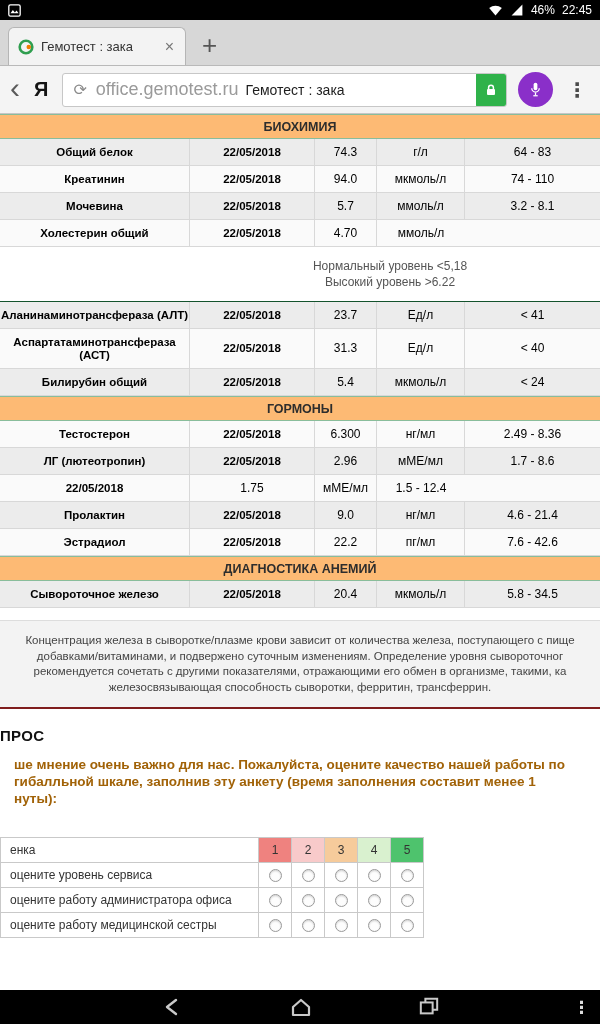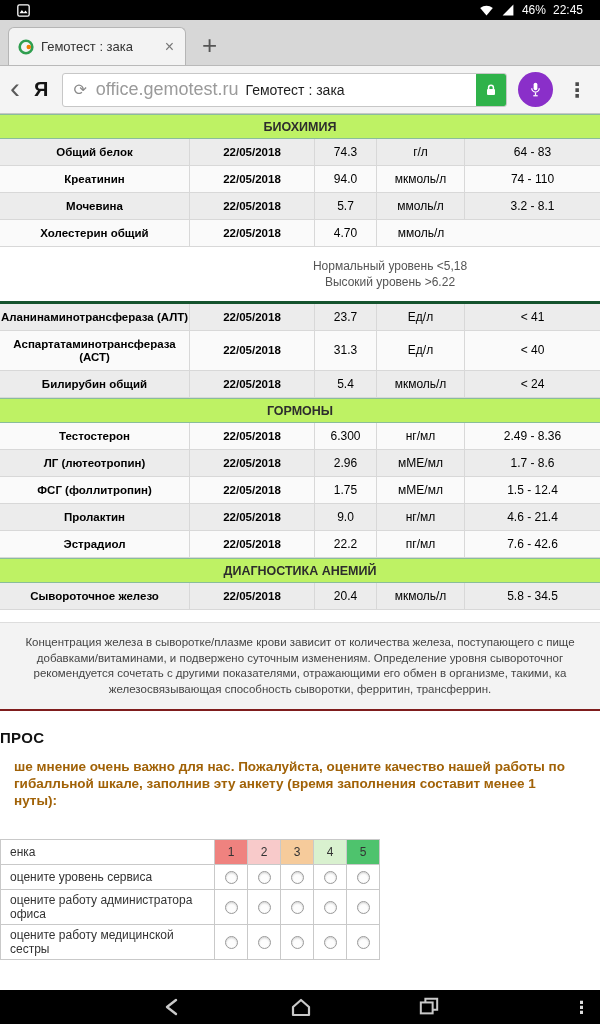--- a/index.html
+++ b/index.html
@@ -1,21 +1,21 @@
 <!DOCTYPE html>
 <html><head>
 <meta charset="utf-8">
 <style>
   * { margin:0; padding:0; box-sizing:border-box; }
   html,body { background:#fff; }
   body { font-family:"Liberation Sans","DejaVu Sans",sans-serif; }
   #screen { position:relative; width:600px; height:1024px; overflow:hidden; background:#fff; margin:0 auto; }
 
   
-  .status-bar { height:20px; background:#000; color:#fff; display:flex; align-items:center; padding:0 17px; font-size:12px;justify-content:flex-end; }
+  .status-bar { height:20px; background:#000; color:#fff; display:flex; align-items:center; padding:0 8px; font-size:12px;justify-content:flex-end; }
   .sb-right { margin-left:auto; display:flex; align-items:center; gap:7px; }
   .sb-text { color:#fff; font-size:12px; }
 
   
   .tab-strip { height:46px; background:#d7d7d7; display:flex; align-items:flex-end; padding:0 8px; border-bottom:1px solid #b9b9b9; }
   .tab { width:178px; height:38px; background:#f3f3f3; border:1px solid #b5b5b5; border-bottom:none; border-radius:6px 6px 0 0; display:flex; align-items:center; padding:0 9px; gap:7px; }
   .tab-title { font-size:13px; color:#333; white-space:nowrap; overflow:hidden; flex:1; }
   .tab-close { color:#767676; font-size:16px; line-height:1; padding:0 2px; }
   .new-tab { font-size:26px; color:#555; line-height:1; margin:0 0 7px 16px; font-weight:300; }
 
@@ -25,41 +25,41 @@
   .ya-logo { font-size:20px; font-weight:bold; color:#141414; padding:0 3px; }
   .urlbox { flex:1; height:34px; background:#fff; border:1px solid #c7c7c7; border-radius:3px; display:flex; align-items:center; overflow:hidden; min-width:0; }
   .reload-glyph { color:#8a8a8a; font-size:16px; margin:0 9px 0 10px; }
   .url-domain { color:#9a9a9a; font-size:18px; white-space:nowrap; }
   .url-title { color:#1d1d1d; font-size:14px; margin-left:7px; white-space:nowrap; overflow:hidden; flex:1; }
   .lock-badge { width:30px; height:34px; background:#2fb24a; display:flex; align-items:center; justify-content:center; flex-shrink:0; border-radius:2px; }
   .mic-btn { width:35px; height:35px; border-radius:50%; background:#8a2fc9; display:flex; align-items:center; justify-content:center; flex-shrink:0; }
   .menu-dots { font-size:20px; color:#4a4a4a; padding:0 3px; font-weight:bold; }
 
   
-  .sec-header { height:25px; background:#bef264; display:flex; align-items:center; justify-content:center; font-size:12.5px; font-weight:bold; color:#2d2d2d; border-top:1px solid #89bd9b; border-bottom:1px solid #89bd9b; }
+  .sec-header { height:25px; background:#fdba74; display:flex; align-items:center; justify-content:center; font-size:12.5px; font-weight:bold; color:#2d2d2d; border-top:1px solid #89bd9b; border-bottom:1px solid #89bd9b; }
   .trow { display:grid; grid-template-columns:190px 125px 62px 88px 1fr; min-height:27px; font-size:12px; color:#000000; border-bottom:1px solid #d8d8d8; }
   .trow > div { padding:2px 4px; border-right:1px solid #d8d8d8; display:flex; align-items:center; justify-content:center; text-align:center; line-height:13px; }
   .trow > div:last-child { border-right:none; }
   .cell-name, .cell-date { font-weight:bold; font-size:11.5px; }
   .nowrap { white-space:nowrap; overflow:hidden; }
   .stripe-a { background:#ececec; }
   .stripe-b { background:#fafafa; }
   .row-tall { min-height:40px; }
-  .note-block { background:#fff; padding:11px 0 11px 180px; text-align:center; font-size:12px; color:#555; line-height:16px; border-bottom:3px solid #14532d; }
+  .note-block { background:#fff; padding:11px 0 11px 180px; text-align:center; font-size:12px; color:#555; line-height:16px; border-bottom:1px solid #14532d; }
   .footnote { background:#f3f3f3; border-top:1px solid #ddd; border-bottom:2px solid #7f1d1d; margin-top:12px; padding:12px 2px; text-align:center; font-size:11.5px; color:#444; line-height:15.5px; overflow:hidden; }
   .footnote div { white-space:nowrap; }
 
   
   .survey { padding-top:18px; }
   .survey-heading { font-size:15px; font-weight:bold; color:#111; padding-left:0; letter-spacing:.3px; }
   .survey-intro { margin-top:12px; font-size:13.5px; font-weight:bold; color:#a16207; line-height:17px; overflow:hidden; padding-left:14px; }
   .survey-intro div { white-space:nowrap; }
   .survey-table { margin-top:30px; border-collapse:collapse; margin-left:0; }
   .survey-table td { border:1px solid #c9c9c9; font-size:12px; color:#333; height:25px; }
-  .q-label { width:214px; padding:3px 9px; text-align:left; background:#fff; }
+  .q-label { width:258px; padding:3px 9px; text-align:left; background:#fff; }
   .scale-cell { width:33px; text-align:center; font-weight:normal; }
   .radio-cell { width:33px; background:#fff; }
   .radio { width:13px; height:13px; border:1px solid #9a9a9a; border-radius:50%; background:#fdfdfd; margin:0 auto; box-shadow:inset 0 1px 2px rgba(0,0,0,.18); }
 
   
   .nav-bar { position:absolute; left:0; bottom:0; width:600px; height:34px; background:#000; display:flex; align-items:center; justify-content:center; gap:106px; }
   .nav-menu { position:absolute; right:10px; top:0; height:34px; display:flex; align-items:center; color:#ddd; font-size:17px; font-weight:bold; }
 </style>
 </head>
 <body>
@@ -189,21 +189,20 @@
       <div>2.49 - 8.36</div>
     </div>
     <div class="trow stripe-a">
       <div class="cell-name">ЛГ (лютеотропин)</div>
       <div class="cell-date">22/05/2018</div>
       <div>2.96</div>
       <div>мМЕ/мл</div>
       <div>1.7 - 8.6</div>
     </div>
     <div class="trow stripe-b">
-      <div class="cell-name">ФСГ (фоллитропин)</div>
       <div class="cell-date">22/05/2018</div>
       <div>1.75</div>
       <div>мМЕ/мл</div>
       <div>1.5 - 12.4</div>
     </div>
     <div class="trow stripe-a">
       <div class="cell-name">Пролактин</div>
       <div class="cell-date">22/05/2018</div>
       <div>9.0</div>
       <div>нг/мл</div>

